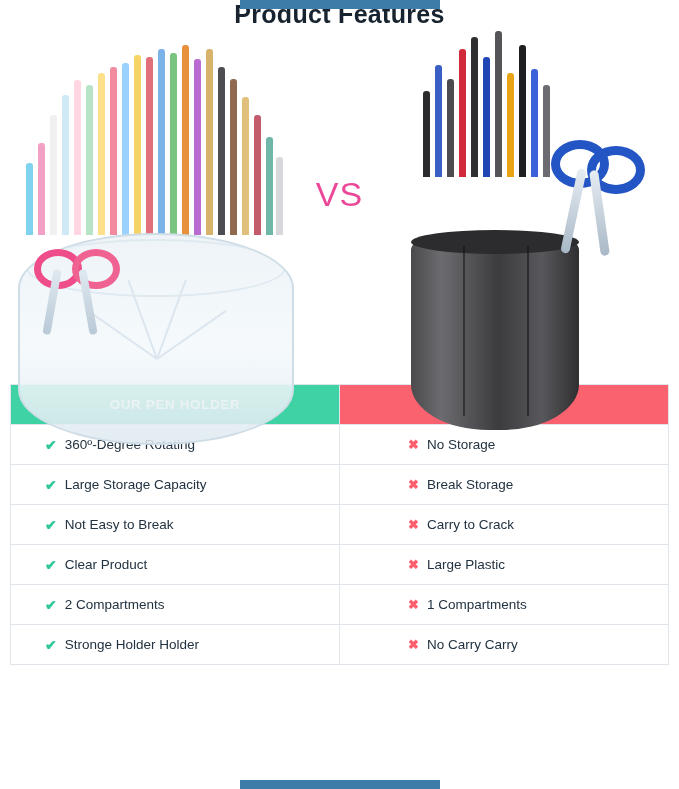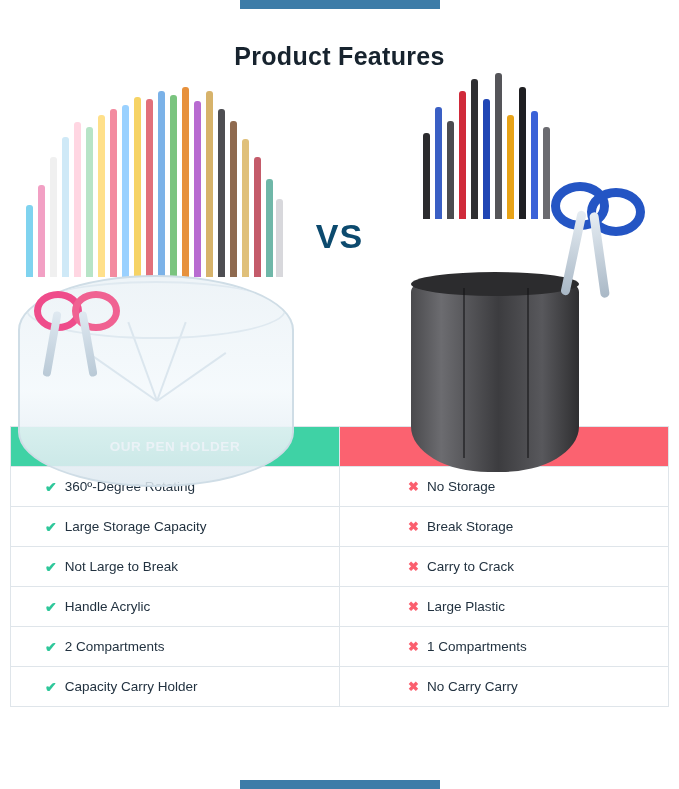--- a/index.html
+++ b/index.html
@@ -32,37 +32,36 @@
   .accent-bar.top { top: 0; }
   .accent-bar.bottom { bottom: 0; }
 
   .title {
     text-align: center;
     font-size: 25px;
     font-weight: bold;
     letter-spacing: 0.3px;
     color: #17232e;
     margin: 0;
-    padding-top: 42px;
   }
 
   
   .compare {
     position: relative;
     height: 345px;
     margin-top: 6px;
   }
   .vs {
     position: absolute;
     left: 50%;
     top: 140px;
     transform: translateX(-50%);
     font-size: 34px;
-    font-weight: bold;
-    color: #0c4a6e;
+    font-weight: normal;
+    color: #ec4899;
     letter-spacing: 1px;
   }
 
   
   .prod-left {
     position: absolute;
     left: 8px;
     top: 0;
     width: 310px;
     height: 345px;
@@ -340,35 +339,35 @@
           <div class="cell-inner right">
               <span class="mark-no">✖</span>
               <span>Break Storage</span>
             </div>
         </td>
       </tr>
       <tr>
         <td class="cell">
           <div class="cell-inner">
               <span class="mark-ok">✔</span>
-              <span>Not Large to Break</span>
+              <span>Not Easy to Break</span>
             </div>
         </td>
         <td class="cell">
           <div class="cell-inner right">
               <span class="mark-no">✖</span>
               <span>Carry to Crack</span>
             </div>
         </td>
       </tr>
       <tr>
         <td class="cell">
           <div class="cell-inner">
               <span class="mark-ok">✔</span>
-              <span>Handle Acrylic</span>
+              <span>Clear Product</span>
             </div>
         </td>
         <td class="cell">
           <div class="cell-inner right">
               <span class="mark-no">✖</span>
               <span>Large Plastic</span>
             </div>
         </td>
       </tr>
       <tr>
@@ -382,21 +381,21 @@
           <div class="cell-inner right">
               <span class="mark-no">✖</span>
               <span>1 Compartments</span>
             </div>
         </td>
       </tr>
       <tr>
         <td class="cell">
           <div class="cell-inner">
               <span class="mark-ok">✔</span>
-              <span>Capacity Carry Holder</span>
+              <span>Stronge Holder Holder</span>
             </div>
         </td>
         <td class="cell">
           <div class="cell-inner right">
               <span class="mark-no">✖</span>
               <span>No Carry Carry</span>
             </div>
         </td>
       </tr>
     </tbody>

